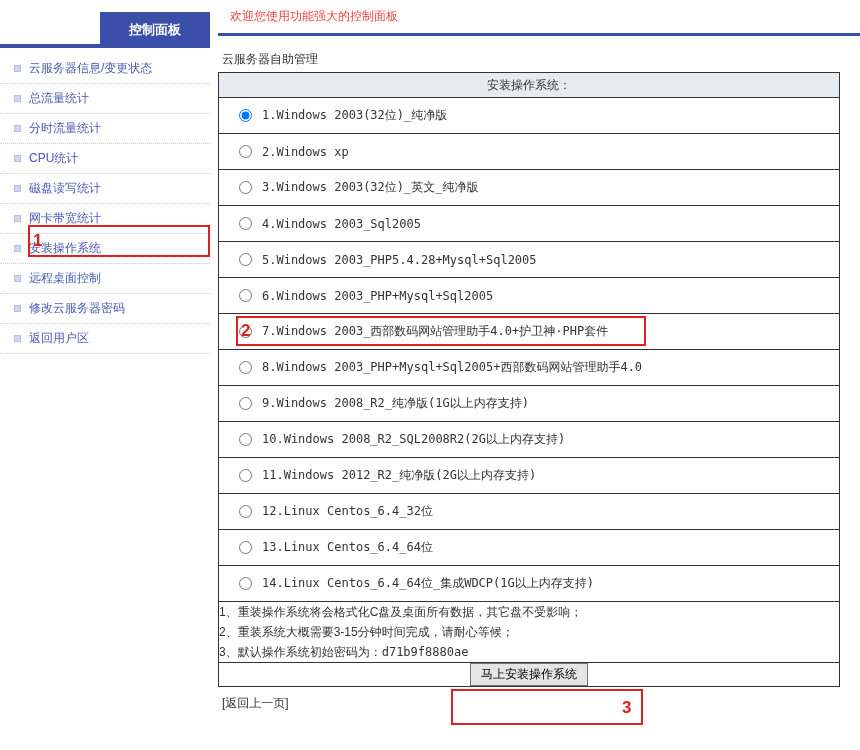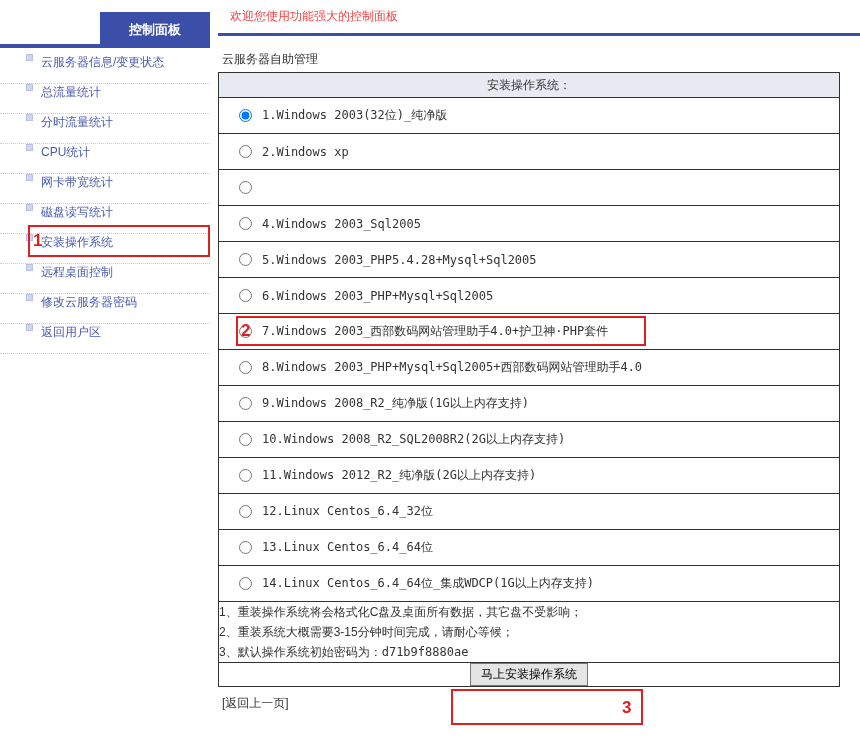--- a/index.html
+++ b/index.html
@@ -3,21 +3,21 @@
 <meta charset="utf-8">
 <style>
   * { margin: 0; padding: 0; box-sizing: border-box; }
   body { font-family: "Microsoft YaHei", Arial, sans-serif; font-size: 12px; background: #fff; color: #333; }
   .wrapper { display: flex; width: 860px; }
   .sidebar { width: 210px; flex-shrink: 0; }
   .sidebar-header-wrap { display: flex; align-items: flex-end; height: 48px; }
   .sidebar-header-bar { width: 100px; height: 4px; background: #3b4ea8; }
   .sidebar-header { flex: 1; background: #3b4ea8; color: #fff; font-weight: bold; height: 36px; line-height: 36px; text-align: center; font-size: 13px; }
   .sidebar-menu { border: 0; margin-top: 6px; }
-  .sidebar-item { display: flex; align-items: flex-start; height: 30px; padding: 0 26px; border-bottom: 1px dotted #ccc; cursor: pointer; color: #4a5bb0; position: relative; }
+  .sidebar-item { display: flex; align-items: center; height: 30px; padding: 0 14px; border-bottom: 1px dotted #ccc; cursor: pointer; color: #4a5bb0; position: relative; }
   .sidebar-item .bullet { display: inline-block; width: 7px; height: 7px; background: #d0d6f0; margin-right: 8px; border: 1px solid #b8c0e6; }
   .main { flex: 1; padding-left: 8px; }
   .main-title-bar { border-bottom: 3px solid #3b4ea8; height: 36px; display:flex; align-items:center; padding-left: 12px; color:#ef4444; }
   .section-title { margin: 15px 0 4px 4px; color:#333; }
   .os-table { width: 622px; border-collapse: collapse; border: 1px solid #333; }
   .os-table th, .os-table td { border-top: 1px solid #333; padding: 0; }
   .os-header { background: #e8eaf2; text-align: center; font-weight: normal; height: 24px; line-height: 24px; font-size: 12px; }
   .os-row { height: 35px; }
   .os-row label { display: flex; align-items: center; height: 35px; padding-left: 20px; font-family: SimSun, monospace; font-size: 12px; cursor: pointer; }
   .os-row input[type="radio"] { margin-right: 10px; }
@@ -51,25 +51,25 @@
       <div class="sidebar-item">
           <span class="bullet"></span>
           <span>分时流量统计</span>
         </div>
       <div class="sidebar-item">
           <span class="bullet"></span>
           <span>CPU统计</span>
         </div>
       <div class="sidebar-item">
           <span class="bullet"></span>
+          <span>磁盘读写统计</span>
+        </div>
+      <div class="sidebar-item">
+          <span class="bullet"></span>
           <span>网卡带宽统计</span>
-        </div>
-      <div class="sidebar-item">
-          <span class="bullet"></span>
-          <span>磁盘读写统计</span>
         </div>
       <div class="sidebar-item">
           <span class="bullet"></span>
           <span>安装操作系统</span>
         </div>
       <div class="sidebar-item">
           <span class="bullet"></span>
           <span>远程桌面控制</span>
         </div>
       <div class="sidebar-item">
@@ -107,20 +107,21 @@
               <label>
                 <input type="radio" name="os" style="">
                 <span>2.Windows xp</span>
               </label>
             </td>
           </tr>
       <tr class="os-row">
             <td>
               <label>
                 <input type="radio" name="os" style="">
+                <span>3.Windows 2003(32位)_英文_纯净版</span>
               </label>
             </td>
           </tr>
       <tr class="os-row">
             <td>
               <label>
                 <input type="radio" name="os" style="">
                 <span>4.Windows 2003_Sql2005</span>
               </label>
             </td>

